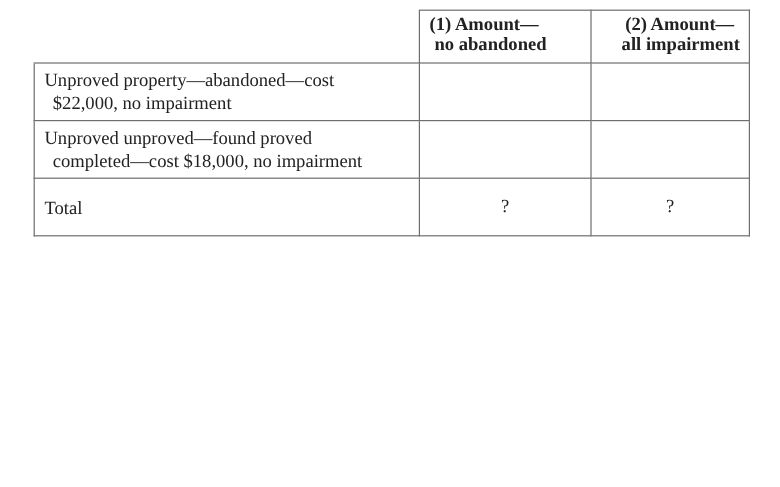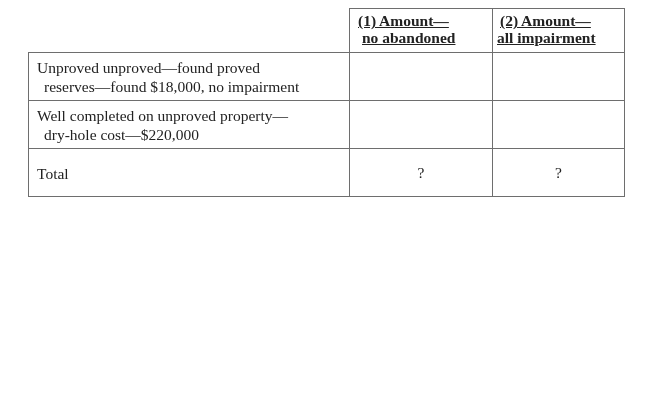--- a/index.html
+++ b/index.html
@@ -1,21 +1,21 @@
 <!DOCTYPE html>
 <html><head>
 <meta charset="utf-8">
 <style>
   html, body { margin: 0; padding: 0; background: #ffffff; }
   body { width: 650px; height: 406px; position: relative; overflow: hidden;
          font-family: "Liberation Serif", "DejaVu Serif", serif; color: #222; }
   table { position: absolute; left: 28px; top: 8px; border-collapse: collapse; }
   td, th { border: 1.5px solid #6e6e6e; padding: 0; vertical-align: top; }
   th { font-weight: bold; font-size: 15.5px; line-height: 17px; text-align: left;
-       height: 44px; box-sizing: border-box; padding: 3px 0 0 10px; text-decoration: underline; }
+       height: 44px; box-sizing: border-box; padding: 3px 0 0 10px; }
   th.empty { border-top: none; border-left: none; }
   td.label { width: 321px; font-size: 15.5px; line-height: 19px; padding: 5px 8px 0 8px;
              height: 48px; box-sizing: border-box; }
   td.label .l2 { padding-left: 7px; display: block; }
   td.c1 { width: 142px; }
   td.c2 { width: 131px; }
   tr.total td { height: 47px; margin-left: 43px; }
   tr.total td.label { padding-top: 15px; }
   td.q { text-align: center; vertical-align: middle; font-size: 15.5px; }
 </style>
@@ -23,32 +23,32 @@
 <body>
 
 <table>
   <tbody>
       <tr>
     <th class="empty"></th>
     <th style="padding-left:8px">
       <span>(1) Amount—</span><br>
       <span style="padding-left:4px">no abandoned</span>
     </th>
-    <th style="padding-left:4px">
+    <th style="padding-left:25px">
       <span style="padding-left:3px">(2) Amount—</span><br>
       <span>all impairment</span>
     </th>
   </tr>
   <tr>
-    <td class="label"><span>Unproved unproved—found proved</span><span class="l2">reserves—found $18,000, no impairment</span></td>
+    <td class="label"><span>Unproved property—abandoned—cost</span><span class="l2">$22,000, no impairment</span></td>
     <td class="c1"></td>
     <td class="c2"></td>
   </tr>
   <tr>
-    <td class="label"><span>Well completed on unproved property—</span><span class="l2">dry-hole cost—$220,000</span></td>
+    <td class="label"><span>Unproved unproved—found proved</span><span class="l2">completed—cost $18,000, no impairment</span></td>
     <td class="c1"></td>
     <td class="c2"></td>
   </tr>
   <tr class="total">
     <td class="label">Total</td>
     <td class="c1 q">?</td>
     <td class="c2 q">?</td>
   </tr>
 </tbody>
   </table>

